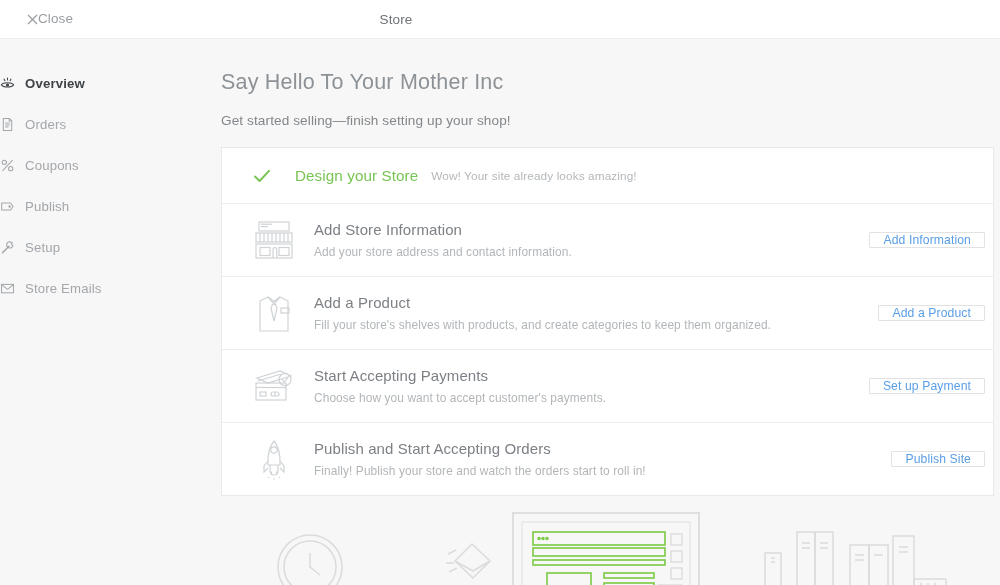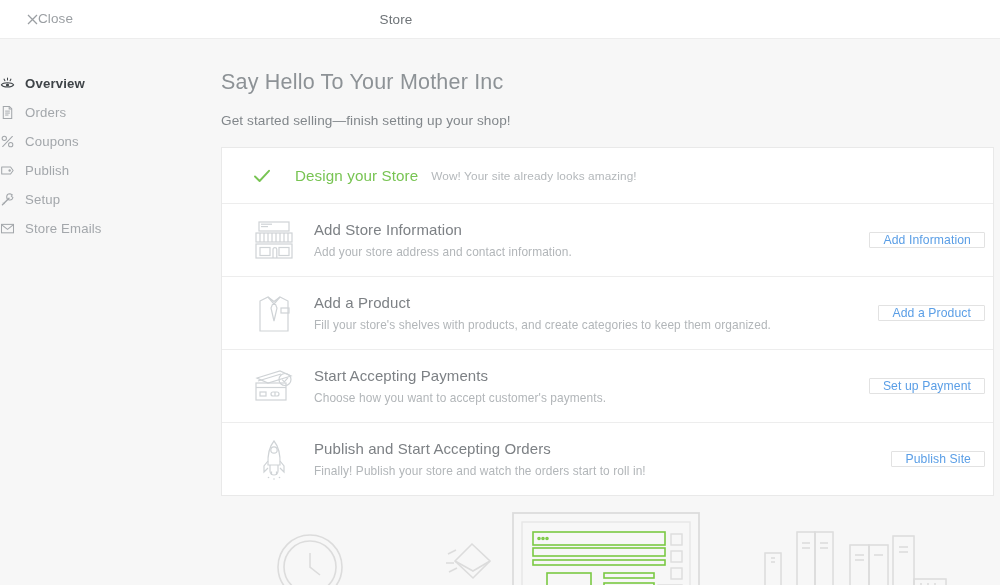--- a/index.html
+++ b/index.html
@@ -37,21 +37,21 @@
     width: 200px; height: 546px;
     padding-top: 30px;
   }
   .nav-item {
     display: flex; align-items: center;
     height: 29px; gap: 10px;
     color: #a3a7ab; font-size: 13.2px; letter-spacing: .15px;
     cursor: pointer; text-decoration: none;
     margin-bottom: 0;
   }
-  .nav-item + .nav-item { margin-top: 0; }
+  .nav-item + .nav-item { margin-top: 12px; }
   .nav-item.active { color: #3f4448; font-weight: bold; }
   .nav-item .ico { width: 15px; height: 15px; display:block; flex: 0 0 15px; }
   .nav-label { line-height: 1; }
 
   
   .main { position: absolute; left: 200px; top: 39px; width: 800px; height: 546px; }
   .page-title {
     position: absolute; left: 21px; top: 31px;
     font-size: 21.5px; color: #8d9296; font-weight: normal;
     letter-spacing: .2px;

